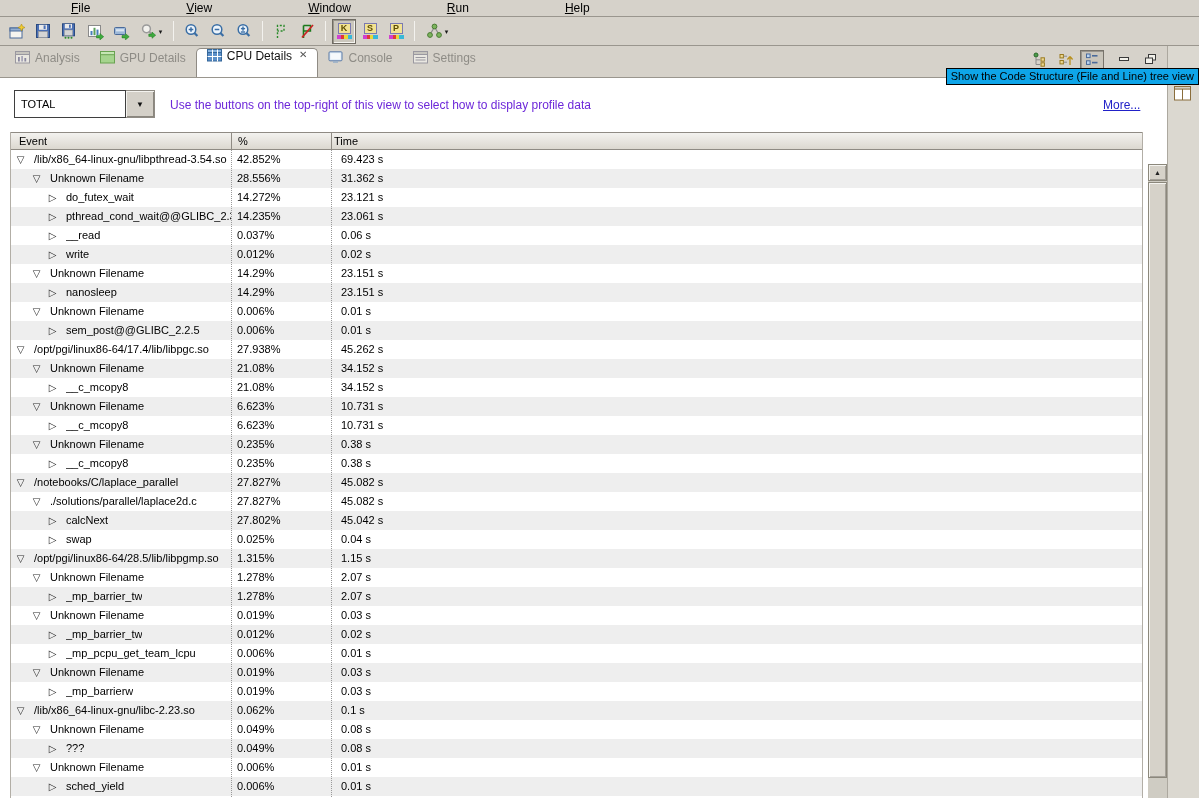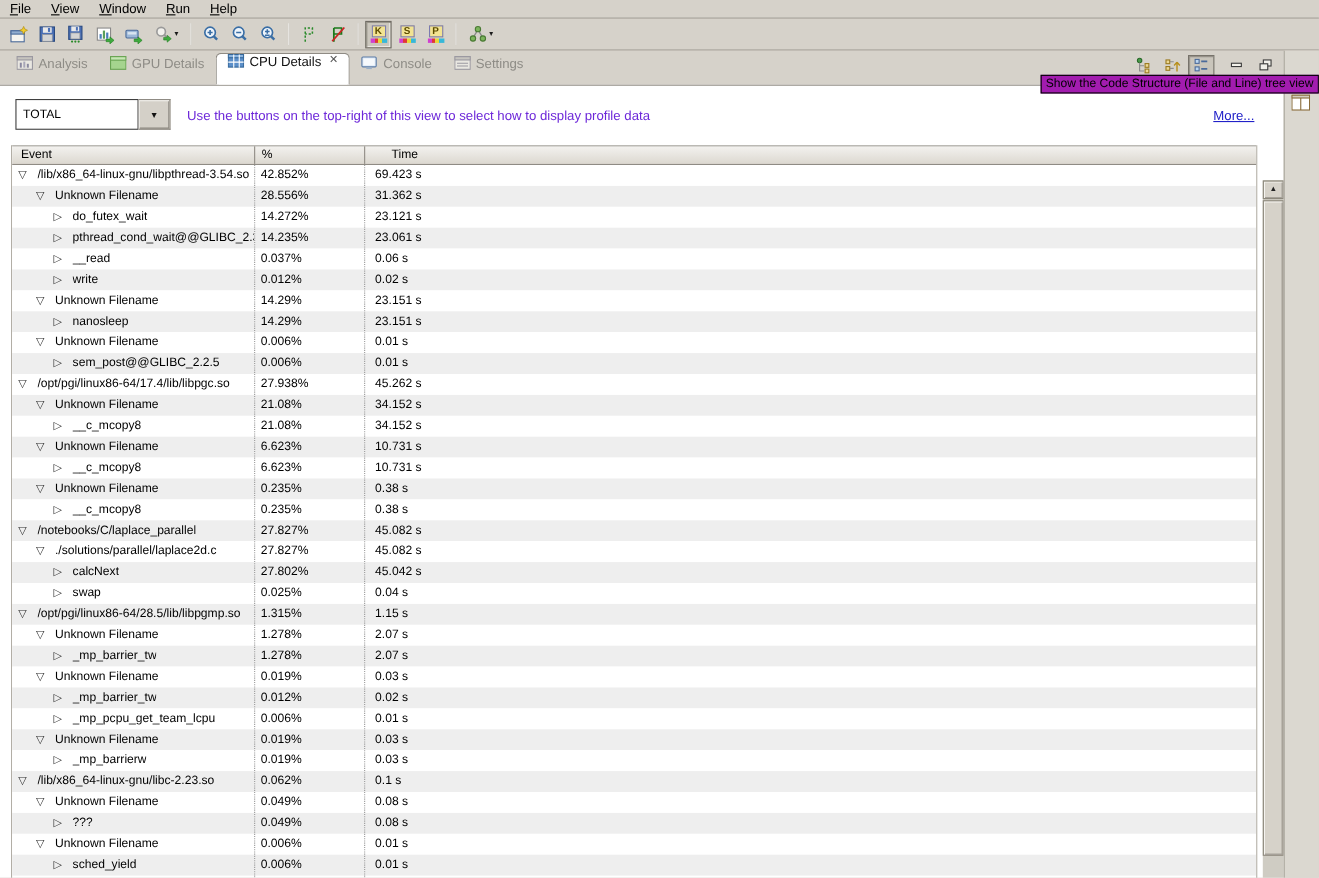--- a/index.html
+++ b/index.html
@@ -4,21 +4,21 @@
 <style>
   * { margin:0; padding:0; box-sizing:border-box; }
   html,body { width:1199px; height:798px; overflow:hidden; }
   body {
     font-family:"Liberation Sans","DejaVu Sans",sans-serif;
     background:#d6d2ca; color:#000; position:relative; font-size:12px;
   }
   
   .menubar { position:absolute; left:0; top:0; width:1199px; height:17px;
     background:#d6d2ca; border-bottom:1px solid #9a968e; display:flex; align-items:center; }
-  .menu-item { padding:0 9px; font-size:12px; height:17px; line-height:16px; cursor:default; }
+  .menu-item { padding:0 25px; font-size:12px; height:17px; line-height:16px; cursor:default;margin-left:46px; }
   .menu-item u { text-decoration:underline; }
   
   .toolbar { position:absolute; left:0; top:17px; width:1199px; height:29px;
     background:#d6d2ca; border-bottom:1px solid #9a968e; display:flex; align-items:center; padding-left:4px; }
   .tbtn { width:26px; height:25px; display:flex; align-items:center; justify-content:center; position:relative; }
   .tbtn.with-caret { width:34px; }
   .caret-glyph { font-size:7px; color:#1a1a1a; margin-left:2px; line-height:7px; }
   .tsep { width:1px; height:20px; background:#aaa69e; border-right:1px solid #f3f2ee; margin:0 5px; }
   .ksp { width:24px; height:25px; display:flex; flex-direction:column; align-items:center; justify-content:center; margin:0 1px; }
   .ksp .ltr { font-size:9px; font-weight:bold; color:#5d4d00; background:#f2e392; border:1px solid #7a7ab0; width:13px; height:11px; line-height:9px; text-align:center; }
@@ -35,41 +35,41 @@
     border-radius:5px 5px 0 0; height:29px; z-index:3; }
   .tab-close { margin-left:7px; font-size:10px; font-weight:bold; color:#555; cursor:default; }
   
   .view-tools { position:absolute; top:50px; left:1028px; display:flex; align-items:center; }
   .vbtn { width:24px; height:19px; display:flex; align-items:center; justify-content:center; margin-right:2px; }
   .vbtn.pressed { border:1px solid #77736b; background:#c9c5bb; box-shadow:inset 1px 1px 0 #99958d; }
   .vbtn.gap { margin-left:6px; }
   .far-restore { position:absolute; top:50px; left:1168px; }
   
   .tooltip { position:absolute; top:68px; right:0; z-index:60;
-    background:#a21caf; border:1px solid #000; font-size:11px; padding:1px 4px 2px 4px; white-space:nowrap; }
+    background:#0ea5e9; border:1px solid #000; font-size:11px; padding:1px 4px 2px 4px; white-space:nowrap; }
   
   .content { position:absolute; left:0; top:77px; width:1167px; height:721px;
     background:#fff; border-top:1px solid #9a968e; }
   .combo { position:absolute; left:14px; top:12px; width:141px; height:28px; display:flex; }
   .combo-field { width:112px; height:28px; background:#fff; border:1px solid #3f3f3f;
     font-size:11px; line-height:26px; padding-left:6px; }
   .combo-btn { width:29px; height:28px; background:#d4d0c8; border:1px solid #8f8b84;
     border-left:none; box-shadow:inset 1px 1px 0 #f4f3ef, inset -1px -1px 0 #8a867e;
     display:flex; align-items:center; justify-content:center; font-size:8px; color:#111; }
   .instruction { position:absolute; left:170px; top:20px; font-size:12px; color:#6d28d9; }
   .more-link { position:absolute; left:1103px; top:20px; font-size:12px; color:#2121c8; text-decoration:underline; cursor:pointer; }
   
   .ptable { position:absolute; left:10px; top:54px; width:1133px; height:667px; overflow:hidden;
     border-left:1px solid #b2aea6; border-right:1px solid #b2aea6; }
   .thead { display:flex; height:18px; background:linear-gradient(#f3f2ef,#dcd8d0);
     border:1px solid #8f8b84; border-left:none; border-right:none; font-size:11px; }
   .thead .hc { line-height:16px; overflow:hidden; white-space:nowrap; }
   .hc-event { width:220px; padding-left:8px; }
   .hc-pct { width:100px; padding-left:6px; border-left:1px solid #8f8b84; }
-  .hc-time { flex:1; padding-left:24px; border-left:1px solid #8f8b84; }
+  .hc-time { flex:1; padding-left:2px; border-left:1px solid #8f8b84; }
   .tbody { position:relative; }
   .trow { display:flex; height:19px; font-size:11px; line-height:19px; white-space:nowrap; }
   .trow.even { background:#eeeeee; }
   .trow.odd { background:#ffffff; }
   .tcell { overflow:hidden; }
   .c-event { width:220px; display:flex; align-items:center; }
   .c-pct { width:100px; padding-left:6px; }
   .c-time { flex:1; padding-left:10px; }
   .twistie { display:inline-block; width:11px; font-size:10px; color:#2a2a2a; margin-right:8px; flex:none; text-align:center; }
   .ev-label { overflow:hidden; }

